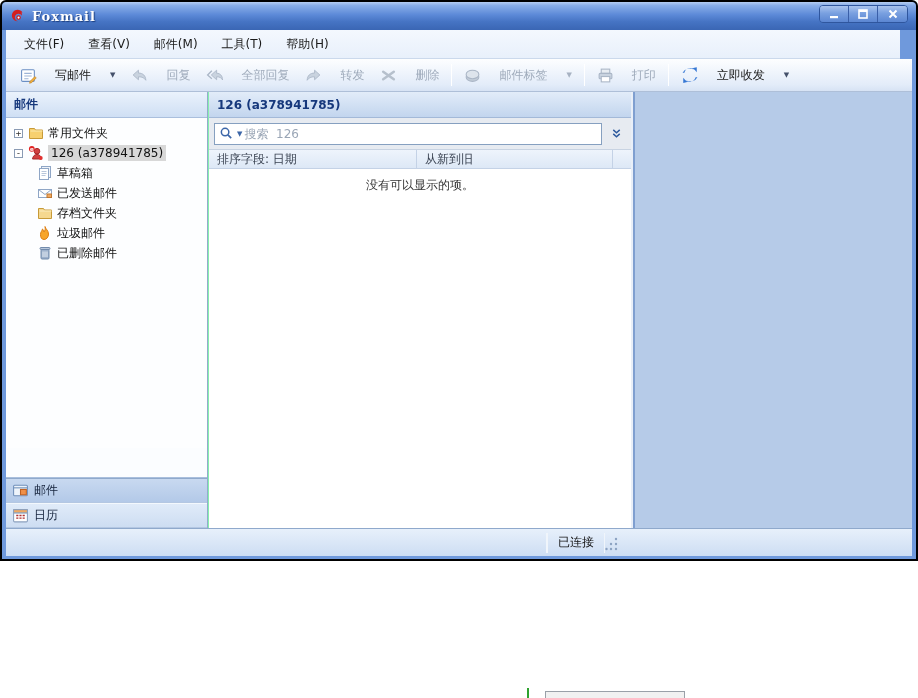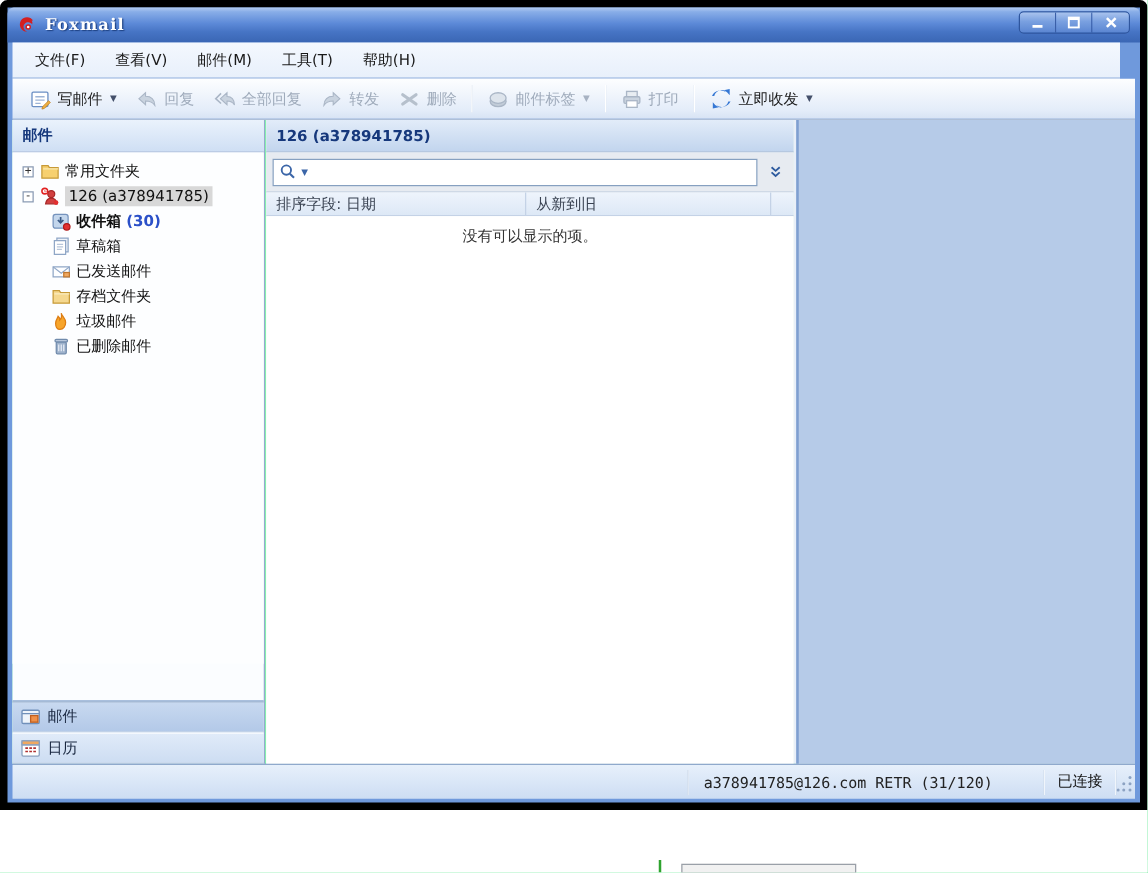--- a/index.html
+++ b/index.html
@@ -5,24 +5,24 @@
   * { margin:0; padding:0; box-sizing:border-box; }
   html,body { width:918px; height:698px; }
   body {
     position:relative; overflow:hidden; background:#ffffff;
     font-family:"DejaVu Sans","Liberation Sans",sans-serif; font-size:12px; color:#1a1a1a;
   }
   svg { display:block; }
 
   
   .window {
-    position:absolute; left:0; top:0; width:918px; height:648px;
+    position:absolute; left:0; top:0; width:918px; height:561px;
     background:linear-gradient(#7fa3e6,#6f99dc);
     background:#6f99dc;
-    border:6px solid #000000; border-radius:6px 6px 0 0;
+    border:2px solid #000000; border-radius:6px 6px 0 0;
   }
   
   .titlebar {
     position:absolute; left:0; top:0; right:0; height:28px;
     border-radius:5px 5px 0 0;
     background:linear-gradient(#b5cdf2 0%, #89aee8 12%, #5d8ad8 45%, #4674c4 70%, #3a66b4 100%);
     display:flex; align-items:center;
   }
   .app-logo { width:17px; height:17px; margin-left:7px; }
   .title-text {
@@ -51,21 +51,21 @@
   }
   .menu-item { padding:4px 12px; color:#1a1a1a; }
 
   
   .toolbar {
     position:absolute; left:4px; right:4px; top:57px; height:33px;
     background:linear-gradient(#fdfeff,#e3ecf9 80%,#d7e3f4);
     border-bottom:1px solid #aebfd8;
     display:flex; align-items:center; padding-left:6px;
   }
-  .tbtn { display:flex; align-items:center; gap:5px; padding:3px 8px; border-radius:2px; }
+  .tbtn { display:flex; align-items:center; gap:18px; padding:3px 8px; border-radius:2px; }
   .tbtn .tlabel { white-space:nowrap; }
   .tbtn.disabled .tlabel { color:#9fabbb; }
   .tbtn.enabled .tlabel { color:#1a1a1a; }
   .caret { font-size:7px; color:#44506a; margin-left:1px; }
   .tbtn.disabled .caret { color:#a7b2c2; }
   .tsep { width:1px; height:22px; background:#c2d1e5; border-right:1px solid #ffffff; margin:0 4px; }
 
   
   .content { position:absolute; left:4px; right:4px; top:90px; bottom:31px; background:#86efac; }
 
@@ -288,30 +288,20 @@
           <svg class="tree-icon" viewBox="0 0 16 16">
             <circle cx="9" cy="6.2" r="2.8" fill="#d14040" stroke="#a82828"></circle>
             <path d="M4.5 14c.5-3.2 2.3-4.6 4.5-4.6s4 1.4 4.5 4.6z" fill="#d14040" stroke="#a82828"></path>
             <circle cx="3.8" cy="3.8" r="2.9" fill="#e22222"></circle>
             <text x="3.8" y="5.7" font-size="5.5" fill="#ffffff" text-anchor="middle" font-weight="bold">e</text>
             <circle cx="12.8" cy="13" r="1.9" fill="#e23030"></circle>
           </svg>
           <span class="tree-label selected">126 (a378941785)</span>
         </div>
 
-        <div class="tree-row">
-          <span class="indent1"></span>
-          <svg class="tree-icon" viewBox="0 0 16 16">
-            <rect x="1.5" y="2.5" width="12" height="11" rx="2" fill="#c3d6ec" stroke="#7593bd"></rect>
-            <path d="M7.5 4.5v4M5.3 7L7.5 9.2 9.7 7" stroke="#3a5a86" stroke-width="1.4" fill="none"></path>
-            <circle cx="12.4" cy="12.4" r="2.6" fill="#e23030" stroke="#b01818"></circle>
-          </svg>
-          <span class="tree-label bold">收件箱</span>
-          <span class="tree-count" style="color:#2b50c8">(30)</span>
-        </div>
 
         <div class="tree-row">
           <span class="indent1"></span>
           <svg class="tree-icon" viewBox="0 0 16 16">
             <rect x="4.5" y="1.5" width="9" height="11" fill="#eef2f8" stroke="#8fa6c6"></rect>
             <rect x="2.5" y="3.5" width="9" height="11" fill="#ffffff" stroke="#8fa6c6"></rect>
             <path d="M4.5 6.5h5M4.5 8.5h5M4.5 10.5h4" stroke="#b8c6da"></path>
           </svg>
           <span class="tree-label">草稿箱</span>
         </div>
@@ -379,20 +369,21 @@
       <div class="mail-header">
         <span>126 (a378941785)</span>
       </div>
       <div class="search-row">
         <div class="search-box">
           <svg width="15" height="15" viewBox="0 0 16 16">
             <circle cx="6.5" cy="6.5" r="4" fill="none" stroke="#3c66a8" stroke-width="1.6"></circle>
             <path d="M9.5 9.5l3.5 3.5" stroke="#3c66a8" stroke-width="1.8"></path>
           </svg>
           <span class="caret" style="color:#3c66a8">▼</span>
+          <input class="search-input" type="text" placeholder="搜索  126" style="">
         </div>
         <div class="chev-btn">
           <svg width="13" height="13" viewBox="0 0 16 16">
             <path d="M4 3.5l4 3.5 4-3.5M4 8.5l4 3.5 4-3.5" fill="none" stroke="#2d5a9e" stroke-width="1.8"></path>
           </svg>
         </div>
       </div>
       <div class="sort-row">
         <div class="sort-col field">
           <span>排序字段: 日期</span>
@@ -407,21 +398,20 @@
     </div>
 
     <div class="rightpane">
       <div class="fill"></div>
     </div>
   </div>
 
   <div class="statusbar">
     <div class="sb-spacer"></div>
     <div class="sb-sep"></div>
-    <div class="sb-transfer">a378941785@126.com RETR (31/120)</div>
     <div class="sb-sep"></div>
     <div class="sb-conn">已连接</div>
     <div class="sb-sep"></div>
     <svg class="sb-grip" viewBox="0 0 14 20">
       <circle cx="11" cy="16" r="1.2" fill="#8ca2c2"></circle>
       <circle cx="11" cy="11" r="1.2" fill="#8ca2c2"></circle>
       <circle cx="6" cy="16" r="1.2" fill="#8ca2c2"></circle>
       <circle cx="11" cy="6" r="1.2" fill="#8ca2c2"></circle>
       <circle cx="6" cy="11" r="1.2" fill="#8ca2c2"></circle>
       <circle cx="1.5" cy="16" r="1.2" fill="#8ca2c2"></circle>

